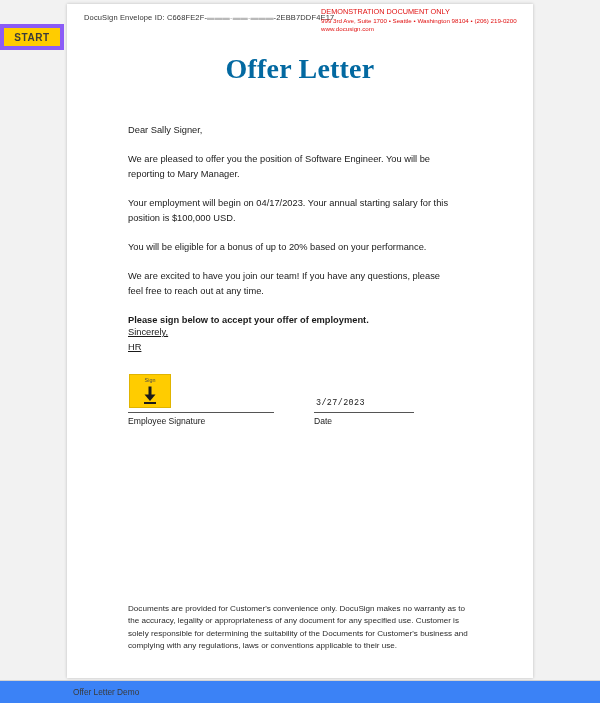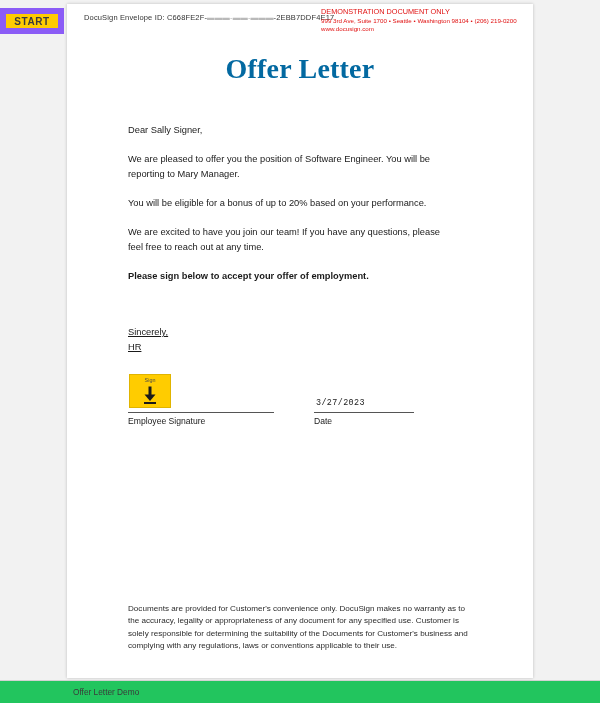--- a/index.html
+++ b/index.html
@@ -12,33 +12,33 @@
     background: #f2f2f2;
     font-family: "Liberation Sans", sans-serif;
     overflow: hidden;
     position: relative;
   }
 
   
   .start-tab {
     position: absolute;
     left: 0;
-    top: 8px;
+    top: 24px;
     width: 64px;
     height: 26px;
     background: #ffcc00;
     color: #3b3b3b;
     font-size: 10px;
     font-weight: bold;
     letter-spacing: 0.6px;
     display: flex;
     align-items: center;
     justify-content: center;
     cursor: pointer;
-    border: 6px solid #8b5cf6;
+    border: 4px solid #8b5cf6;
     box-sizing: border-box;
   }
 
   
   .page {
     position: absolute;
     left: 67px;
     top: 4px;
     width: 466px;
     height: 674px;
@@ -200,21 +200,21 @@
     color: #2b2b2b;
   }
 
   
   .statusbar {
     position: absolute;
     left: 0;
     bottom: 0;
     width: 600px;
     height: 22px;
-    background: #22c55e;
+    background: #3b82f6;
     border-top: 1px solid #d2d2d2;
   }
   .statusbar .doc-name {
     position: absolute;
     left: 73px;
     top: 6px;
     font-size: 8.3px;
     color: #3a3a3a;
   }
   .statusbar .page-count {
@@ -243,20 +243,21 @@
     <div class="line1">DEMONSTRATION DOCUMENT ONLY</div>
     <div class="line3">999 3rd Ave, Suite 1700 • Seattle • Washington 98104 • (206) 219-0200</div>
     <div class="line4">www.docusign.com</div>
   </div>
 
   <div class="doc-title">Offer Letter</div>
 
   <div class="body-block">
     <p>Dear Sally Signer,</p>
     <p>We are pleased to offer you the position of Software Engineer. You will be reporting to Mary Manager.</p>
+    <p>Your employment will begin on 04/17/2023. Your annual starting salary for this position is $100,000 USD.</p>
     <p>You will be eligible for a bonus of up to 20% based on your performance.</p>
     <p>We are excited to have you join our team! If you have any questions, please feel free to reach out at any time.</p>
     <p class="bold">Please sign below to accept your offer of employment.</p>
   </div>
 
   <div class="signoff">
     <div>Sincerely,</div>
     <div>HR</div>
   </div>
 

